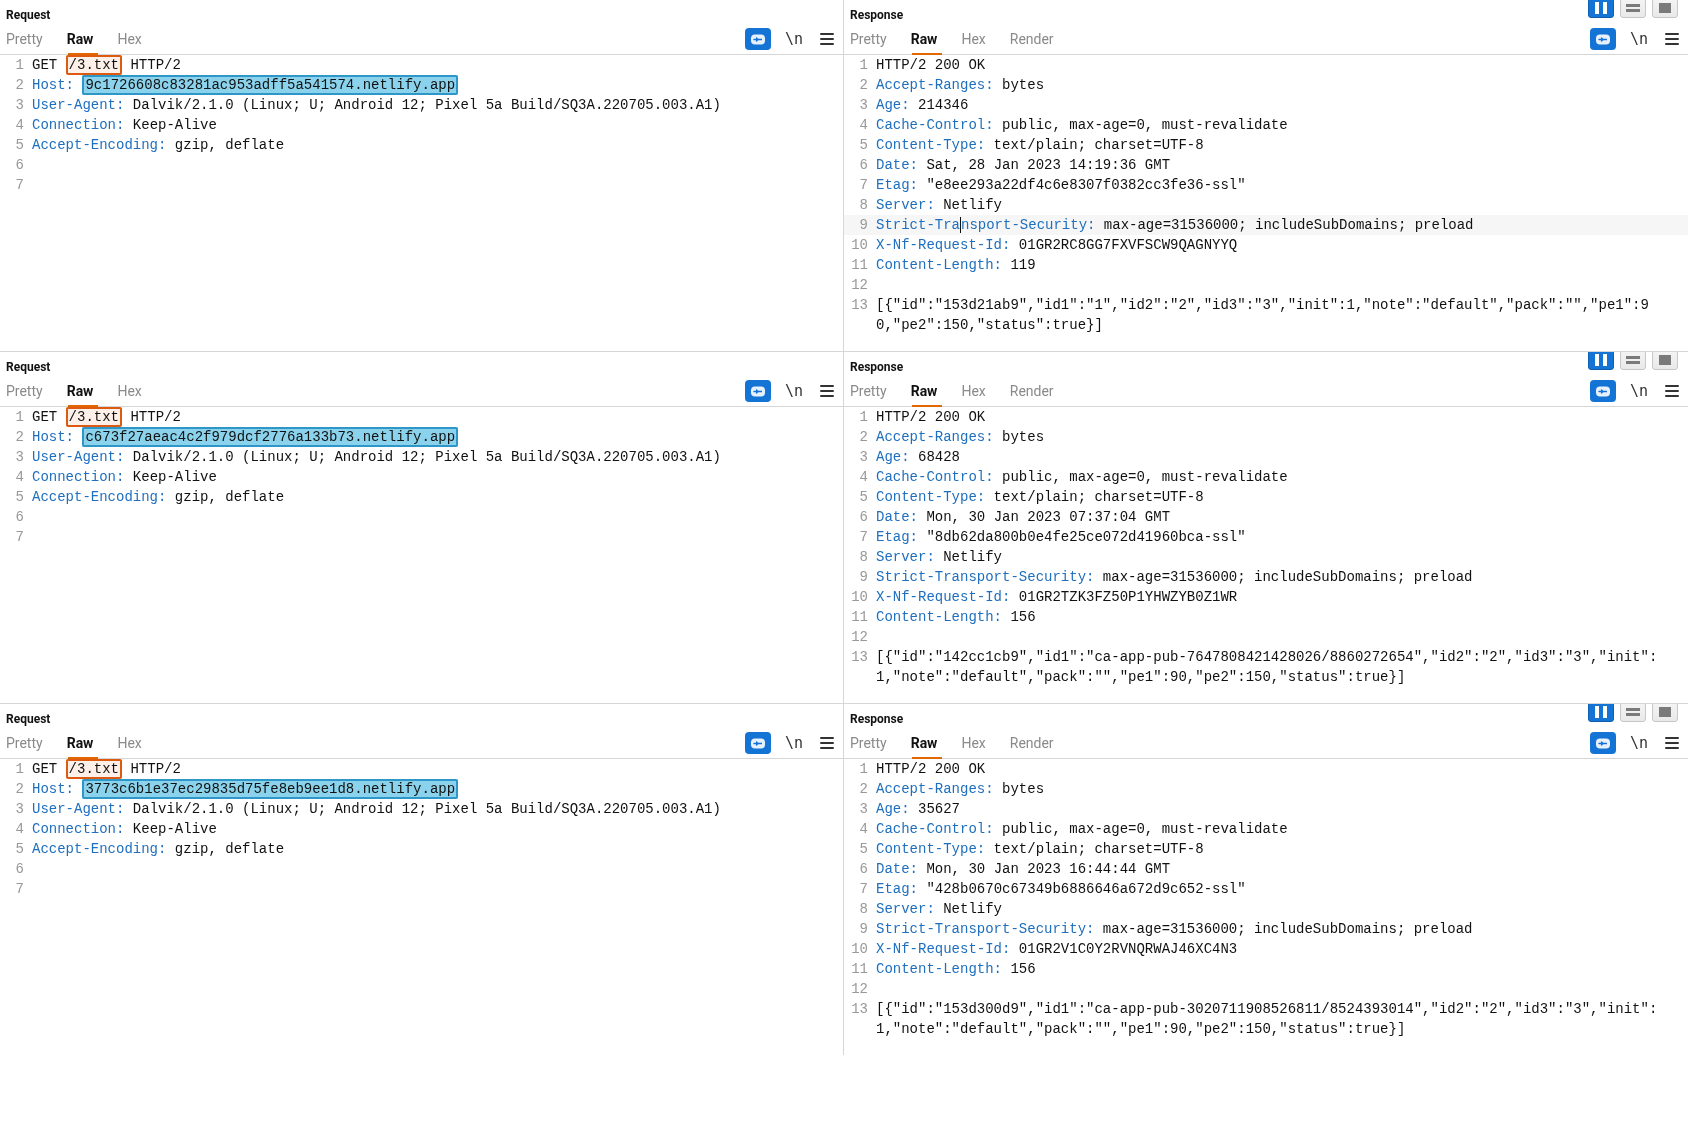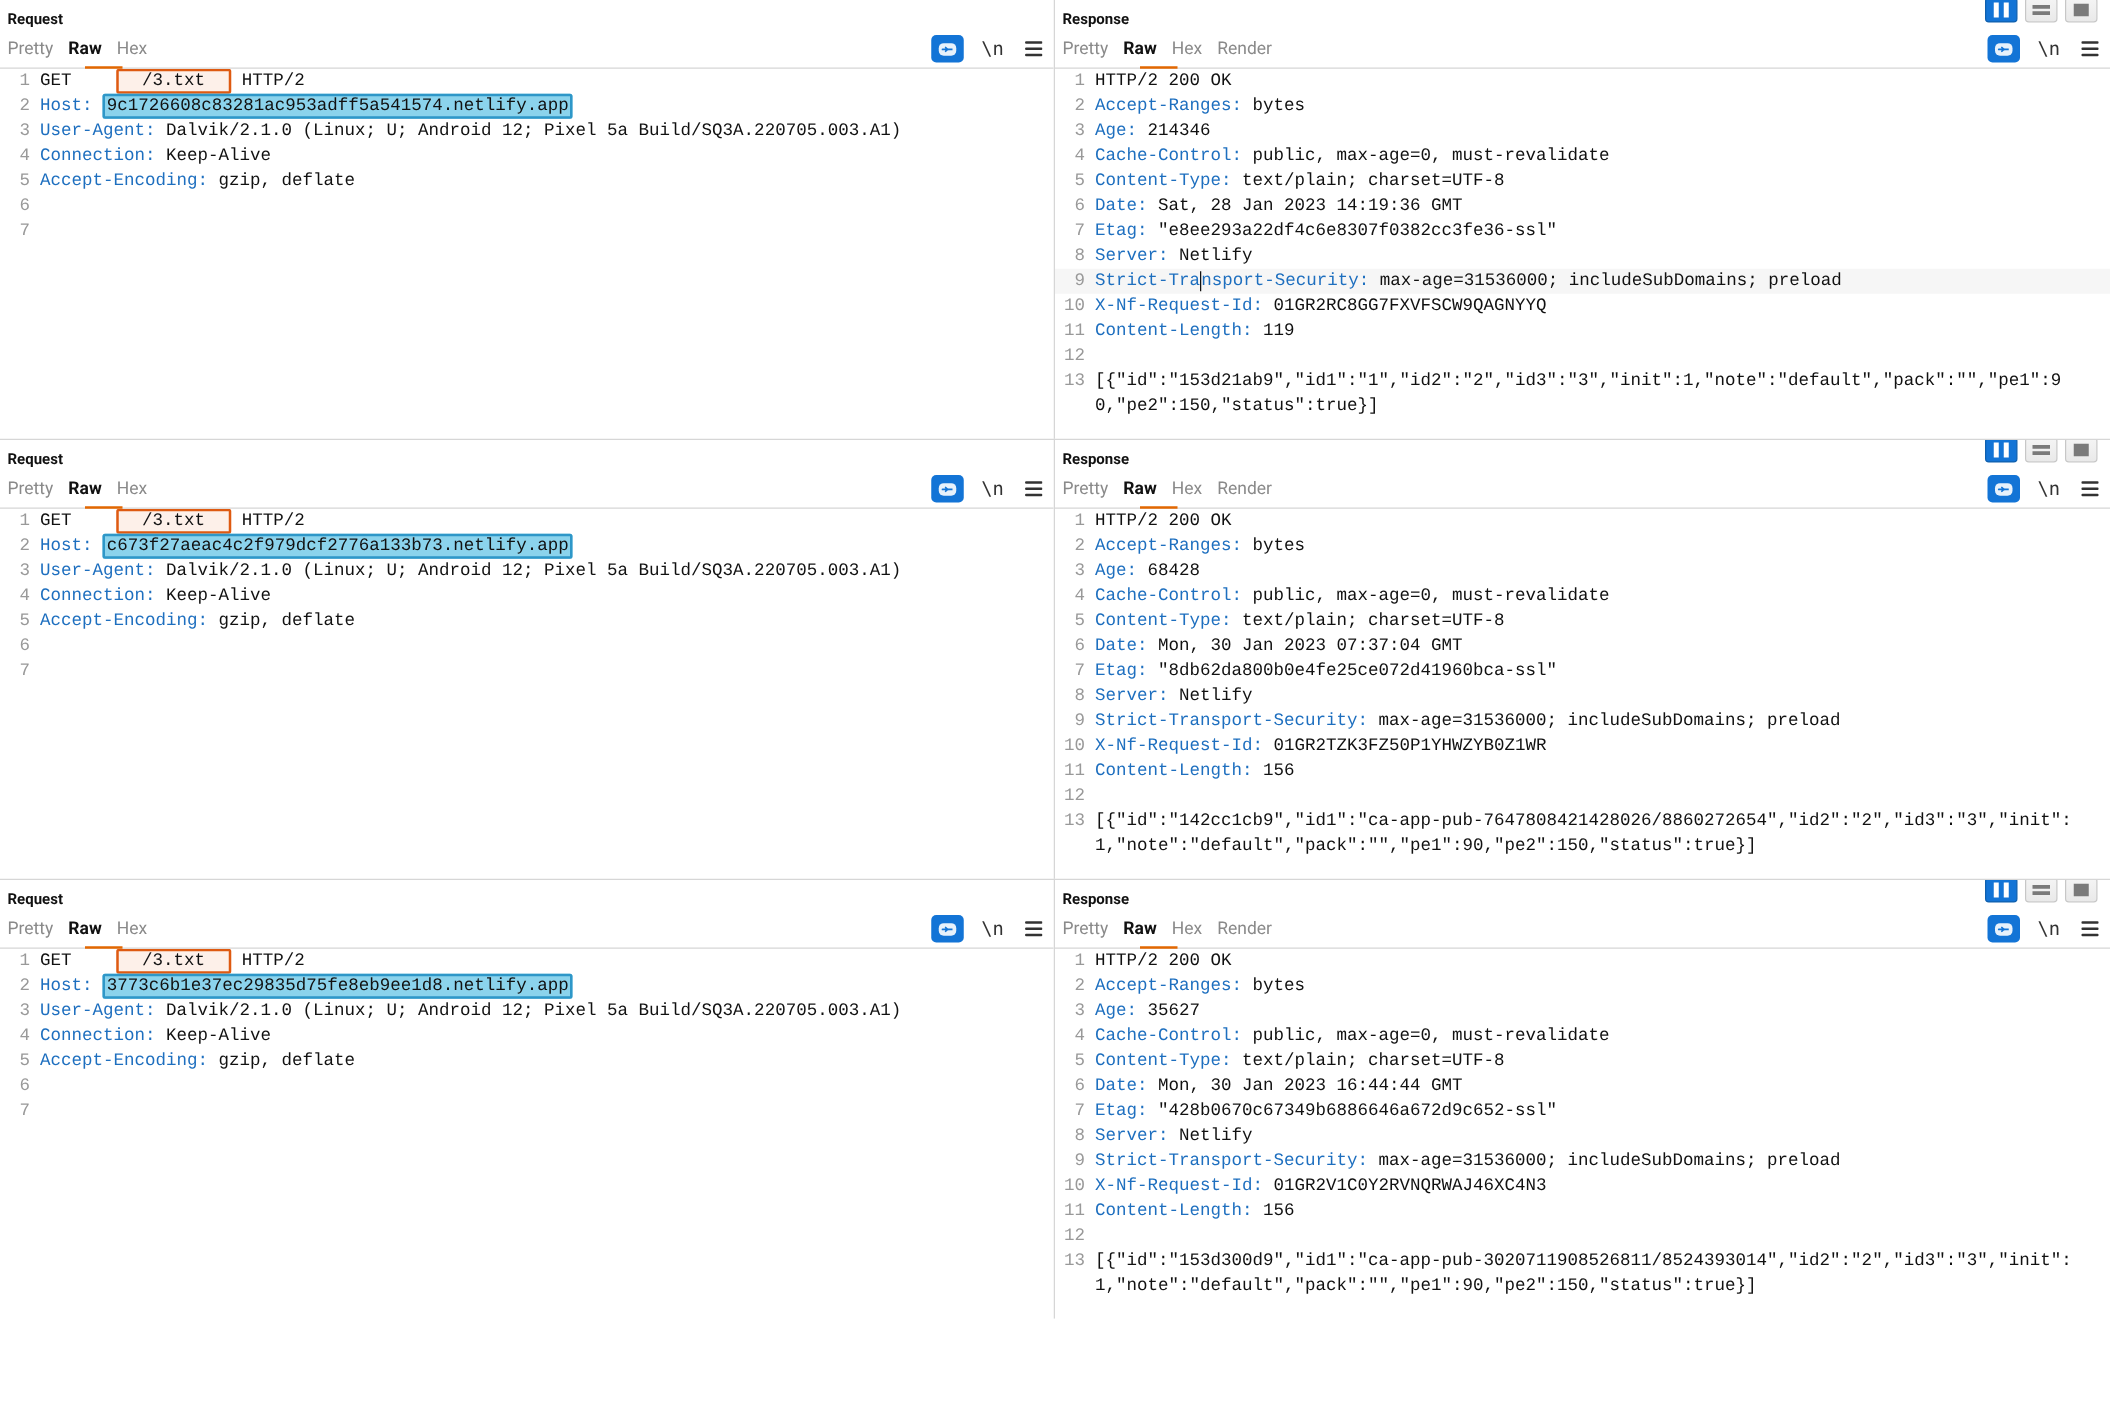--- a/index.html
+++ b/index.html
@@ -20,41 +20,41 @@
     --path-hl-bg: #fdf0e9;
     --line-sel: #f6f6f6;
   }
   html,body{margin:0;padding:0;background:#fff;color:var(--text);font-family:ui-sans-serif,-apple-system,Segoe UI,Roboto,Helvetica,Arial,sans-serif;font-size:15px;}
   .grid{display:grid;grid-template-columns:1fr 1fr;grid-template-rows:repeat(3,auto);}
   .pane{border-top:1px solid var(--border);border-right:1px solid var(--border);min-width:0;overflow:hidden;}
   .pane:nth-child(-n+2){border-top:none;}
   .grid .pane:nth-child(2n){border-right:none;}
   .title{font-size:12px;font-weight:700;padding:8px 8px 2px 6px;}
   .tabbar{display:flex;align-items:center;border-bottom:1px solid var(--border);padding:0 6px;position:relative;height:30px;}
-  .tabs{display:flex;gap:12px;align-items:center;}
+  .tabs{display:flex;gap:24px;align-items:center;}
   .tab{color:var(--tab-inactive);font-size:14px;padding:6px 0 6px 0;cursor:pointer;}
   .tab.active{color:var(--tab-active);font-weight:700;}
   .underline{position:absolute;bottom:-1px;height:2px;background:var(--tab-underline);}
   .spacer{flex:1;}
   .right-icons{display:flex;gap:14px;align-items:center;}
   .icon-btn{display:inline-flex;align-items:center;justify-content:center;width:20px;height:20px;border-radius:4px;color:#333;}
   .icon-btn.blue{background:var(--btn-blue);color:#fff;width:26px;height:22px;}
   .icon-btn.blue svg{transform:translateY(0.5px);}
   .mini-n{font-family:ui-monospace,Menlo,Consolas,monospace;color:#333;}
   .triple{display:flex;gap:6px;margin-right:4px;}
   .sqbtn{width:24px;height:18px;border:1px solid #c7c7c7;border-radius:3px;background:linear-gradient(#f4f4f4,#e9e9e9);display:inline-flex;align-items:center;justify-content:center;}
   .sqbtn.primary{background:var(--btn-blue);border-color:var(--btn-blue2);}
   .sqbtn svg{display:block;}
   .editor{font-family:ui-monospace,Menlo,Consolas,"Courier New",monospace;font-size:14px;line-height:20px;white-space:pre;overflow:hidden;padding-bottom:16px;}
   .row{display:flex;align-items:flex-start;min-height:20px;}
   .row.sel{background:var(--line-sel);}
   .gutter{width:24px;text-align:right;color:var(--gutter);padding-right:8px;flex:none;user-select:none;}
   .code{flex:1;min-width:0;white-space:pre-wrap;word-break:break-all;padding-right:6px;}
   .kw{color:var(--header-key);font-family:Liberation Mono, monospace;}
-  .hl-path{border:2px solid var(--path-hl-border);background:var(--path-hl-bg);padding:0 19px;border-radius:2px;margin-left:27px;}
+  .hl-path{border:2px solid var(--path-hl-border);background:var(--path-hl-bg);padding:0 1px;border-radius:2px;}
   .hl-host{border:2px solid var(--host-hl-border);background:var(--host-hl);padding:0 1px;border-radius:2px;}
   .caret{border-left:1px solid #111;}
   .top-ctrls{position:absolute;top:-26px;right:6px;}
   .rel{position:relative;}
 </style>
 </head>
 <body>
 
 <div class="grid" id="grid">
     <div class="pane">

